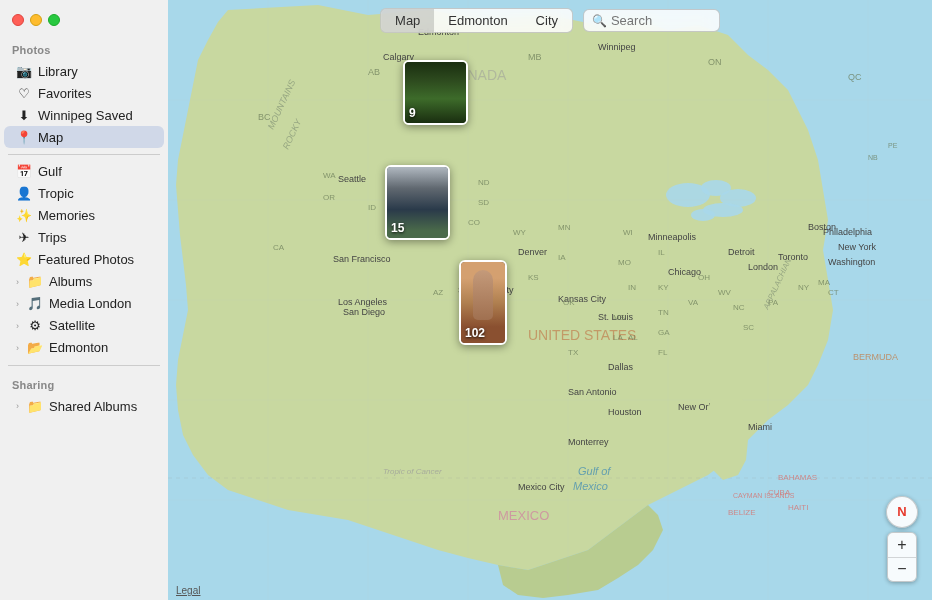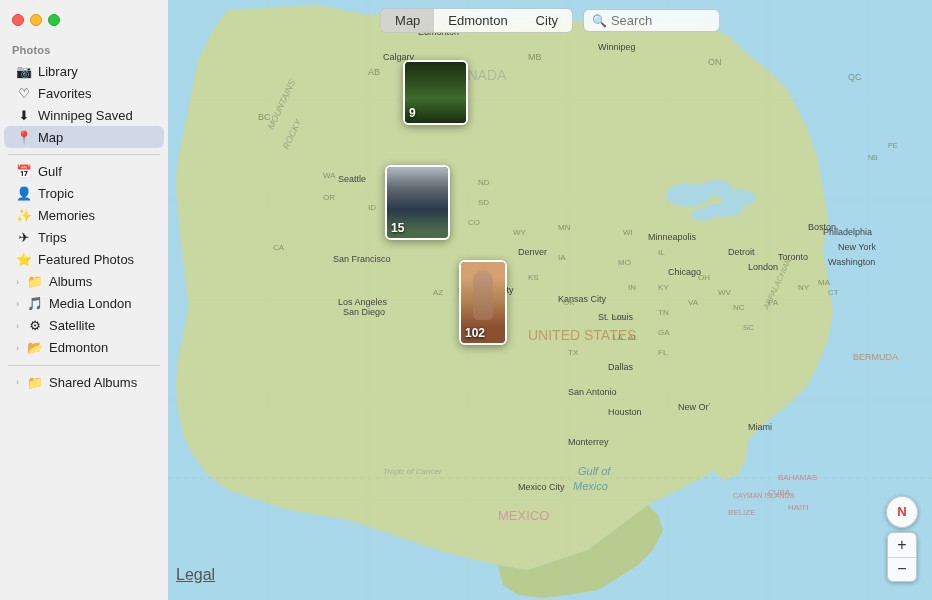--- a/index.html
+++ b/index.html
@@ -216,23 +216,23 @@
       color: #333;
       cursor: pointer;
       border: none;
       background: transparent;
     }
     .zoom-divider { height: 0.5px; background: rgba(0,0,0,0.15); }
 
     
     .map-legal {
       position: absolute;
-      bottom: 16px;
+      bottom: 4px;
       left: 8px;
-      font-size: 16px;
+      font-size: 10px;
       color: #555;
       cursor: pointer;
       text-decoration: underline;
       margin-top: 11px;
     }
 
     
     .photo-forest {
       background: linear-gradient(to bottom, #2d4a1e 0%, #3d6b2a 40%, #1a2e10 100%);
     }
@@ -313,20 +313,21 @@
     <span class="icon">⚙</span>
     <span>Satellite</span>
   </div>
   <div class="sidebar-item">
     <span class="chevron">›</span>
     <span class="icon">📂</span>
     <span>Edmonton</span>
   </div>
 
   <div class="sidebar-divider"></div>
+  <div class="sidebar-section-label">Sharing</div>
 
   <div class="sidebar-item">
     <span class="chevron">›</span>
     <span class="icon">📁</span>
     <span>Shared Albums</span>
   </div>
 </div>
 
 <div class="main">
 

